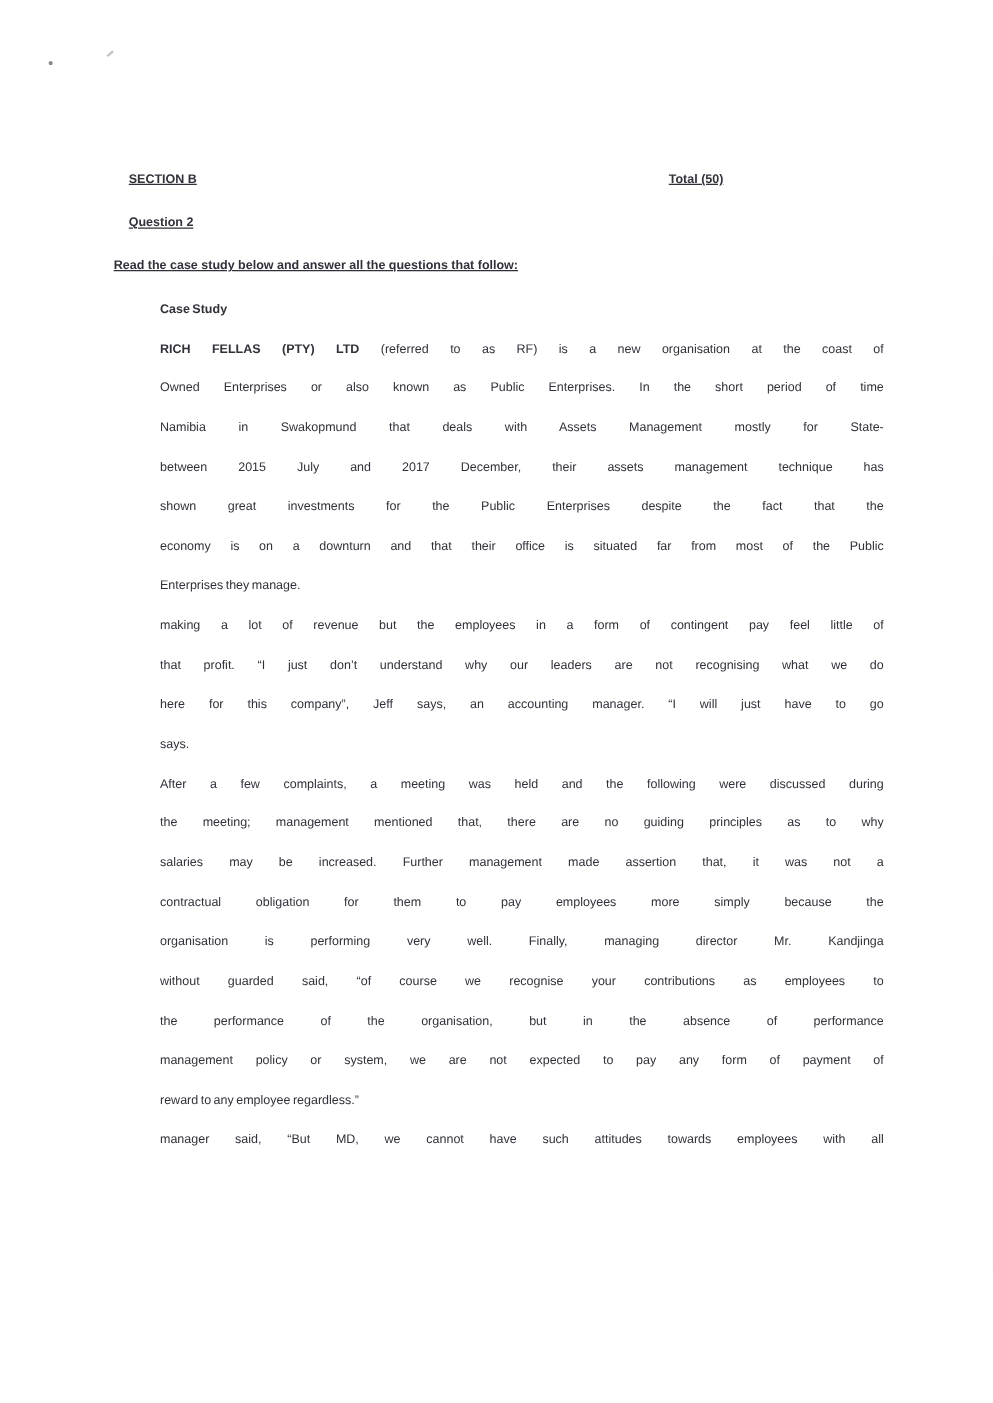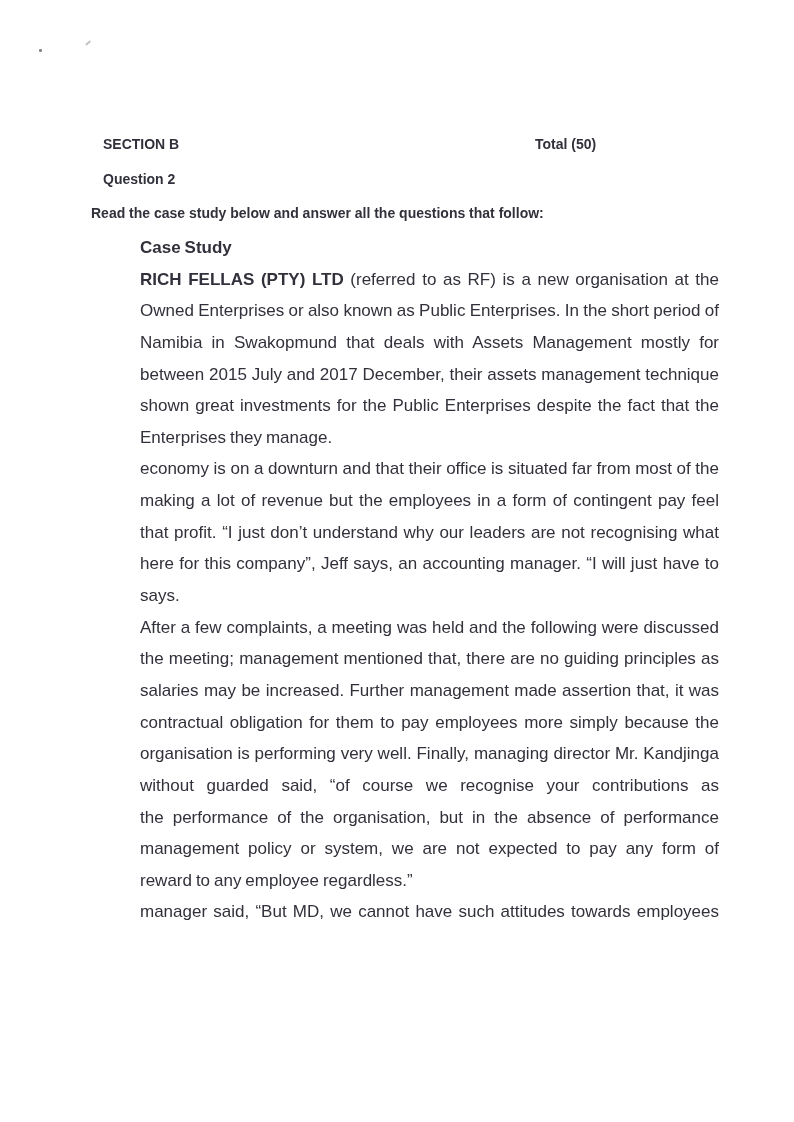--- a/index.html
+++ b/index.html
@@ -9,35 +9,36 @@
     width: 794px;
     height: 1122px;
     background: #ffffff;
     font-family: "Liberation Sans", sans-serif;
     color: #31313b;
     overflow: hidden;
     margin: 0 auto;
   }
   .hdr {
     position: absolute;
-    font-size: 14px;
+    font-size: 10px;
     font-weight: bold;
     line-height: 18px;
     white-space: nowrap;
+    text-decoration: underline;
   }
   #section-label   { left: 103px; top: 135px; }
   #total-label     { left: 535px; top: 135px; }
   #question-label  { left: 103px; top: 170px; }
   #instruction     { left: 91px; top: 204px; }
   .case-body {
     position: absolute;
-    left: 140px;
+    left: 128px;
     top: 232px;
     width: 579px;
-    font-size: 17px;
+    font-size: 10px;
   }
   .line {
     height: 31.65px;
     line-height: 31.65px;
     overflow: hidden;
     word-spacing: -0.8px;
     white-space: normal;
   }
   .line.full {
     text-align: justify;
@@ -79,22 +80,22 @@
 
   <div class="case-body">
     <div class="line end cs-title">Case Study</div>
 
   <div class="paragraph">
         <div class="line full"><strong>RICH FELLAS (PTY) LTD</strong> (referred to as RF) is a new organisation at the coast of</div>
         <div class="line full">Owned Enterprises or also known as Public Enterprises. In the short period of time</div>
         <div class="line full">Namibia in Swakopmund that deals with Assets Management mostly for State-</div>
         <div class="line full">between 2015 July and 2017 December, their assets management technique has</div>
         <div class="line full">shown great investments for the Public Enterprises despite the fact that the</div>
+        <div class="line full">economy is on a downturn and that their office is situated far from most of the Public</div>
         <div class="line end">Enterprises they manage.</div>
-        <div class="line full">economy is on a downturn and that their office is situated far from most of the Public</div>
       </div>
       <div class="paragraph">
         <div class="line full">making a lot of revenue but the employees in a form of contingent pay feel little of</div>
         <div class="line full">that profit. “I just don’t understand why our leaders are not recognising what we do</div>
         <div class="line full">here for this company”, Jeff says, an accounting manager. “I will just have to go</div>
         <div class="line end">says.</div>
       </div>
       <div class="paragraph">
         <div class="line full">After a few complaints, a meeting was held and the following were discussed during</div>
         <div class="line full">the meeting; management mentioned that, there are no guiding principles as to why</div>

